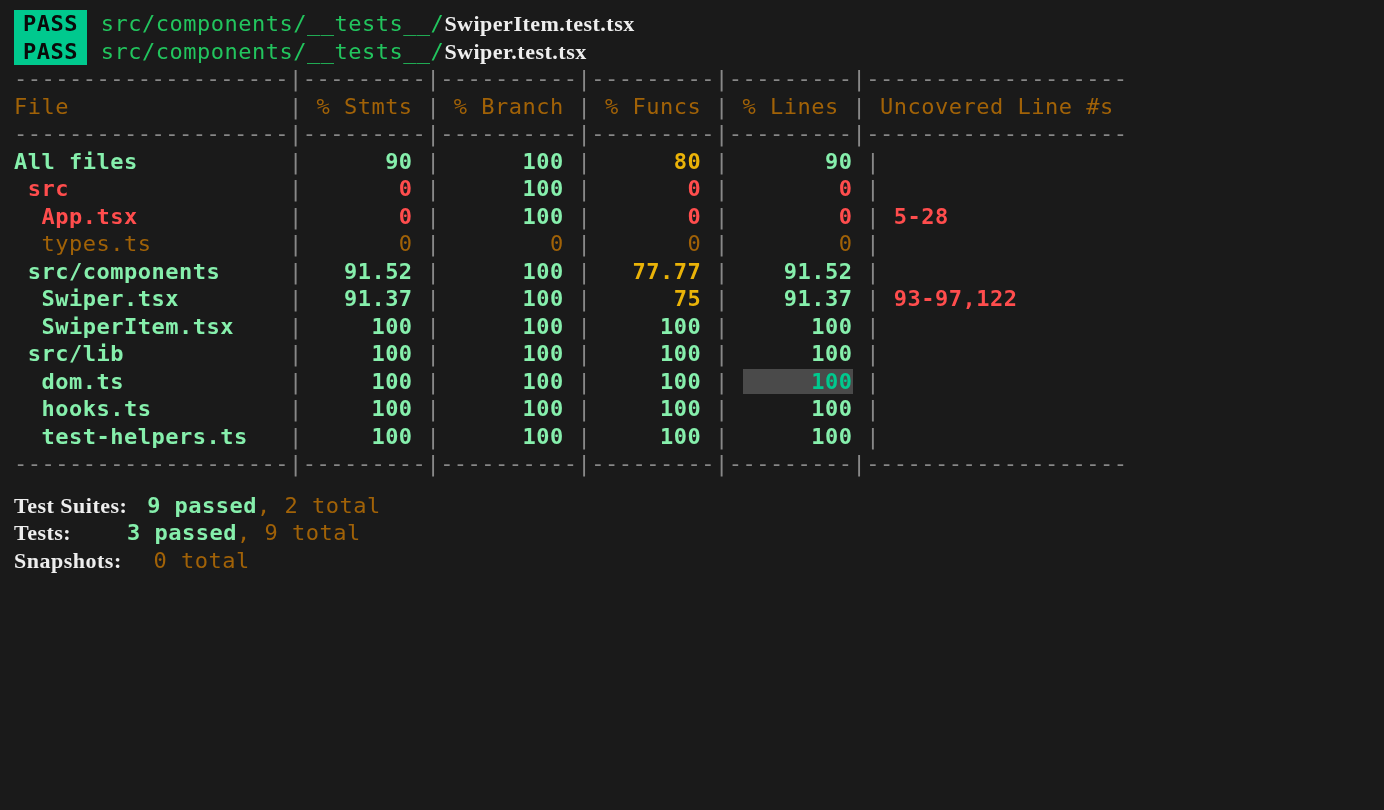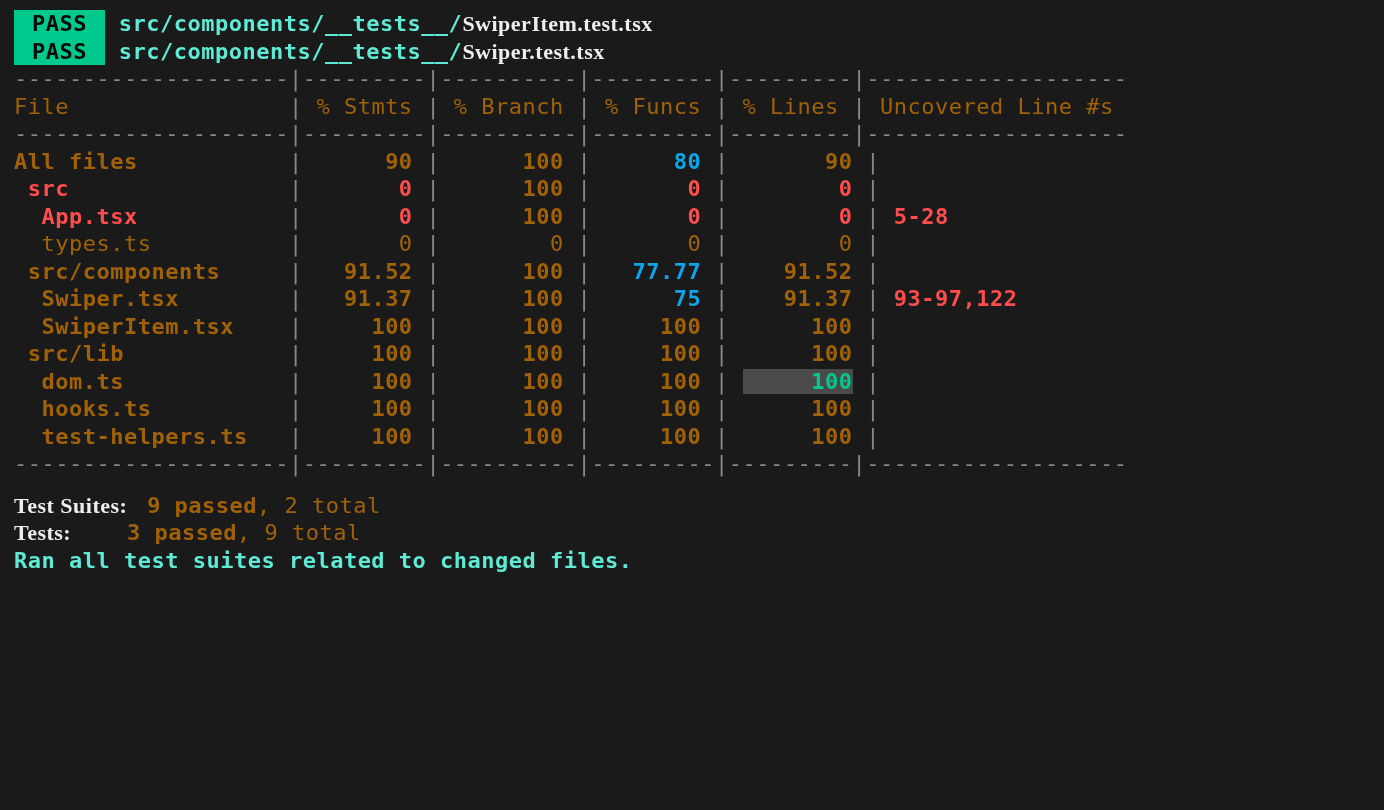--- a/index.html
+++ b/index.html
@@ -9,29 +9,29 @@
     font-size: 22px;
     line-height: 1.25;
     color: #d0d0d0;
     padding: 10px 14px;
     letter-spacing: 0.5px;
   }
   .pass-badge {
     background: #00c98e;
     color: #0a0a0a;
     font-weight: bold;
-    padding: 0 18px;
+    padding: 0 9px;
     display: inline-block;
   }
   .test-line { margin-bottom: 0; }
-  .dim { color: #5eead4; font-weight: bold; }
+  .dim { color: #22c55e; }
   .bold-white { color: #eee; font-weight: bold; font-family: Liberation Serif, serif; }
-  .green { color: #a16207; }
+  .green { color: #86efac; }
   .red { color: #ff4d4d; }
-  .yellow { color: #0ea5e9; }
+  .yellow { color: #eab308; }
   .white { color: #a16207; }
   .bold { font-weight: bold; }
   .highlighted { background: #4a4a4a; color: #00c98e; }
   pre { font-family: inherit; white-space: pre; }
   .row { white-space: pre; }
   .sep { color: #888; }
 </style>
 </head>
 <body>
 
@@ -52,14 +52,14 @@
 <span class="green bold"> src/lib            </span><span class="sep">|</span><span class="green bold">     100 </span><span class="sep">|</span><span class="green bold">      100 </span><span class="sep">|</span><span class="green bold">     100 </span><span class="sep">|</span><span class="green bold"> </span><span class="green bold">     100</span><span class="sep"> </span><span class="sep">|</span><span class="white">                   </span>
 <span class="green bold">  dom.ts            </span><span class="sep">|</span><span class="green bold">     100 </span><span class="sep">|</span><span class="green bold">      100 </span><span class="sep">|</span><span class="green bold">     100 </span><span class="sep">|</span><span class="green bold"> </span><span class="green bold highlighted">     100</span><span class="sep"> </span><span class="sep">|</span><span class="white">                   </span>
 <span class="green bold">  hooks.ts          </span><span class="sep">|</span><span class="green bold">     100 </span><span class="sep">|</span><span class="green bold">      100 </span><span class="sep">|</span><span class="green bold">     100 </span><span class="sep">|</span><span class="green bold"> </span><span class="green bold">     100</span><span class="sep"> </span><span class="sep">|</span><span class="white">                   </span>
 <span class="green bold">  test-helpers.ts   </span><span class="sep">|</span><span class="green bold">     100 </span><span class="sep">|</span><span class="green bold">      100 </span><span class="sep">|</span><span class="green bold">     100 </span><span class="sep">|</span><span class="green bold"> </span><span class="green bold">     100</span><span class="sep"> </span><span class="sep">|</span><span class="white">                   </span>
 <span class="sep">--------------------</span><span class="sep">|</span><span class="sep">---------</span><span class="sep">|</span><span class="sep">----------</span><span class="sep">|</span><span class="sep">---------</span><span class="sep">|</span><span class="sep">---------</span><span class="sep">|</span><span class="sep">-------------------</span>
 </pre>
 <div id="summary">
     <div style="height:14px"></div>
     <div class="row"><span class="bold-white">Test Suites: </span> <span class="green bold">9 passed</span><span class="white">, 2 total</span></div>
     <div class="row"><span class="bold-white">Tests:       </span> <span class="green bold">3 passed</span><span class="white">, 9 total</span></div>
-    <div class="row"><span class="dim">Ran all test suites related to changed files.</span></div>
+    <div class="row"><span class="bold-white">Snapshots:   </span> <span class="white">0 total</span></div>
   </div>
 
 </body></html>

